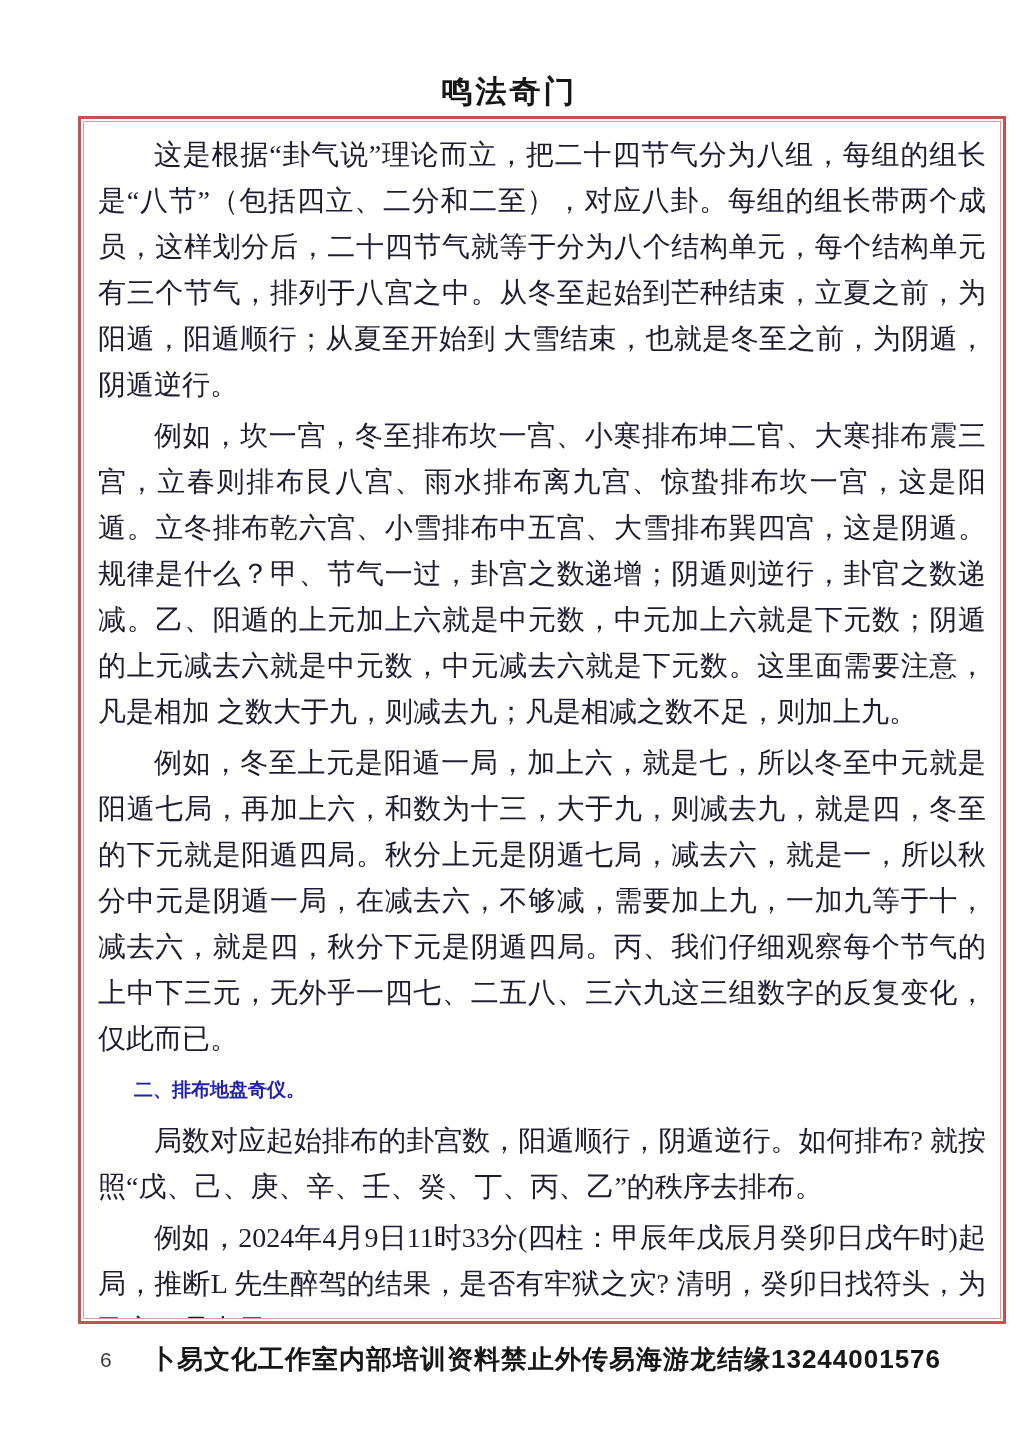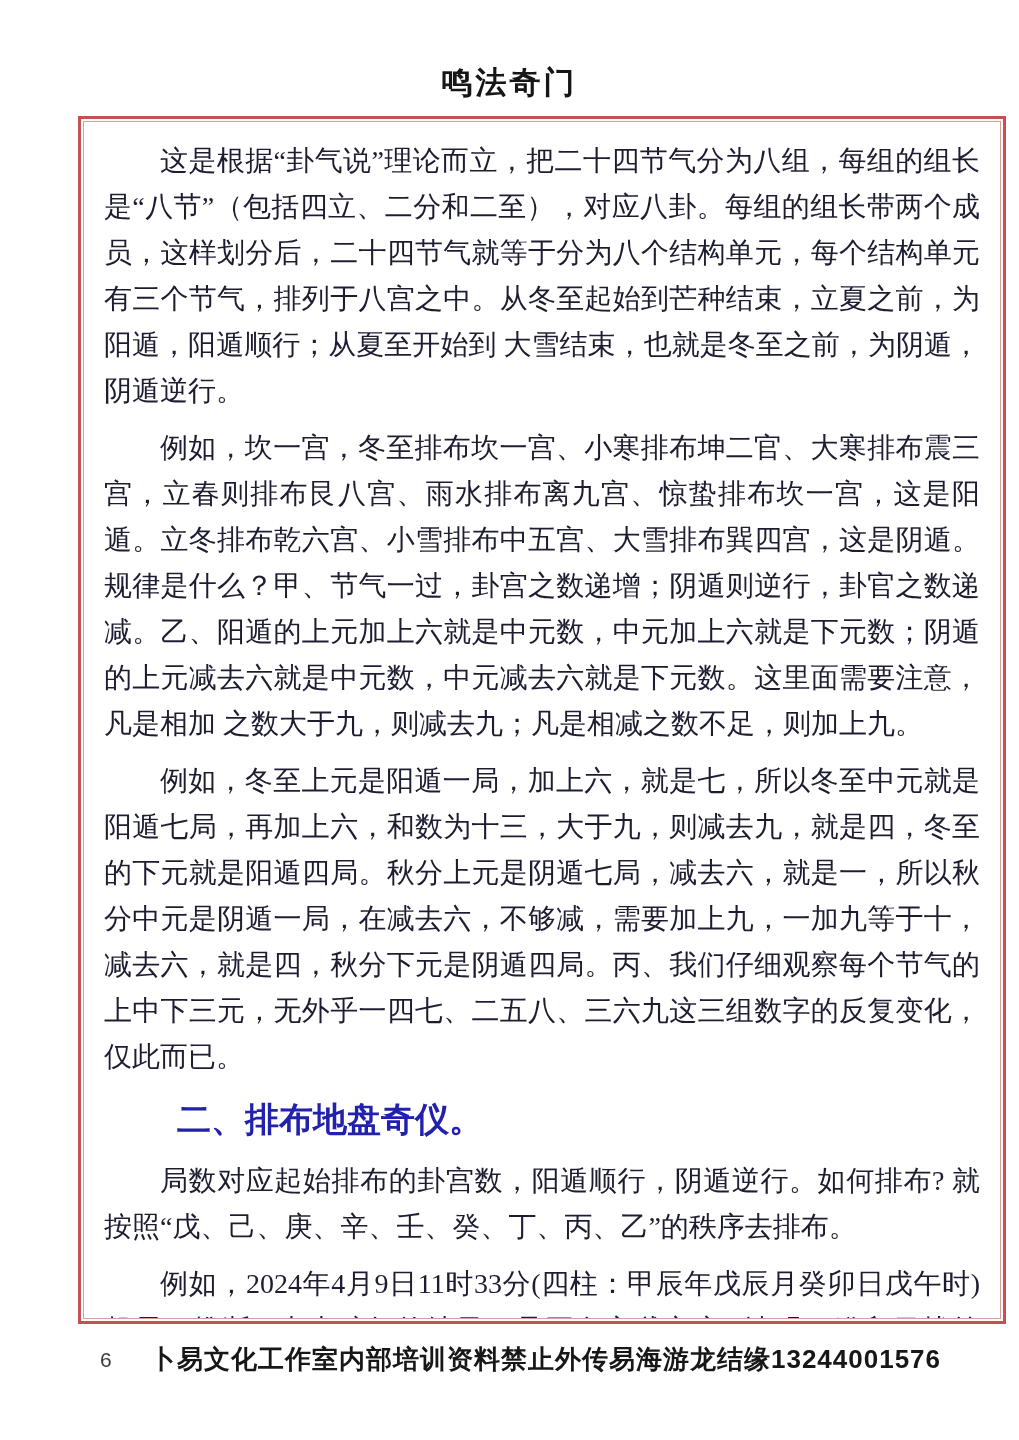--- a/index.html
+++ b/index.html
@@ -5,21 +5,21 @@
   html, body { margin: 0; padding: 0; }
   body {
     width: 1019px;
     height: 1440px;
     background: #ffffff;
     position: relative;
     font-family: "Liberation Serif", "DejaVu Serif", serif;
   }
   .page-title {
     position: absolute;
-    top: 62px;
+    top: 71px;
     left: 0;
     width: 100%;
     text-align: center;
     font-size: 31px;
     font-weight: bold;
     color: #161616;
     letter-spacing: 3px;
   }
   .content-box-outer {
     position: absolute;
@@ -34,30 +34,30 @@
   }
   .content-box-inner {
     width: 100%;
     height: 100%;
     box-sizing: border-box;
     border: 1px solid #d89c9a;
     padding: 5px 9px 0 9px;
     overflow: hidden;
   }
   p.para {
-    margin: 11px;
+    margin: 5px;
     font-size: 28px;
     line-height: 46px;
     text-align: justify;
     text-indent: 2em;
     color: #1d1d31;
   }
   p.section-heading {
-    margin: 16px;
-    font-size: 34px;
+    margin: 3px;
+    font-size: 19px;
     line-height: 46px;
     text-indent: 2em;
     font-weight: bold;
     font-family: "Liberation Sans", "DejaVu Sans", sans-serif;
     color: #2121ad;
   }
   .footer-page-number {
     position: absolute;
     left: 100px;
     top: 1348px;

